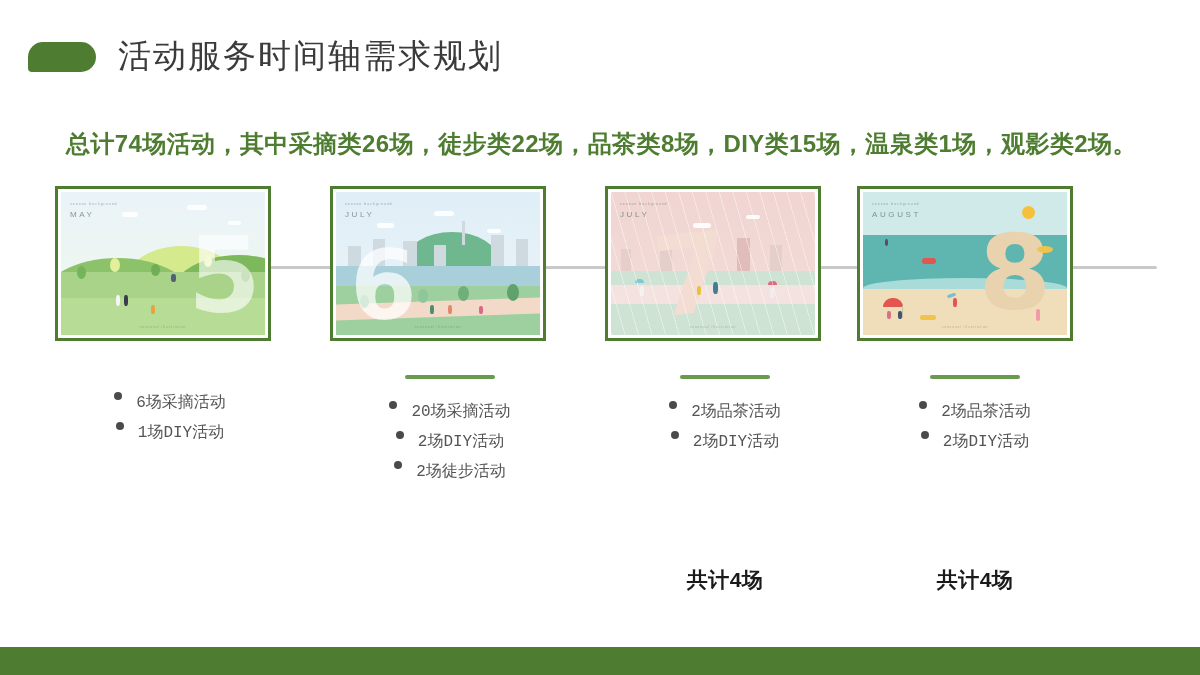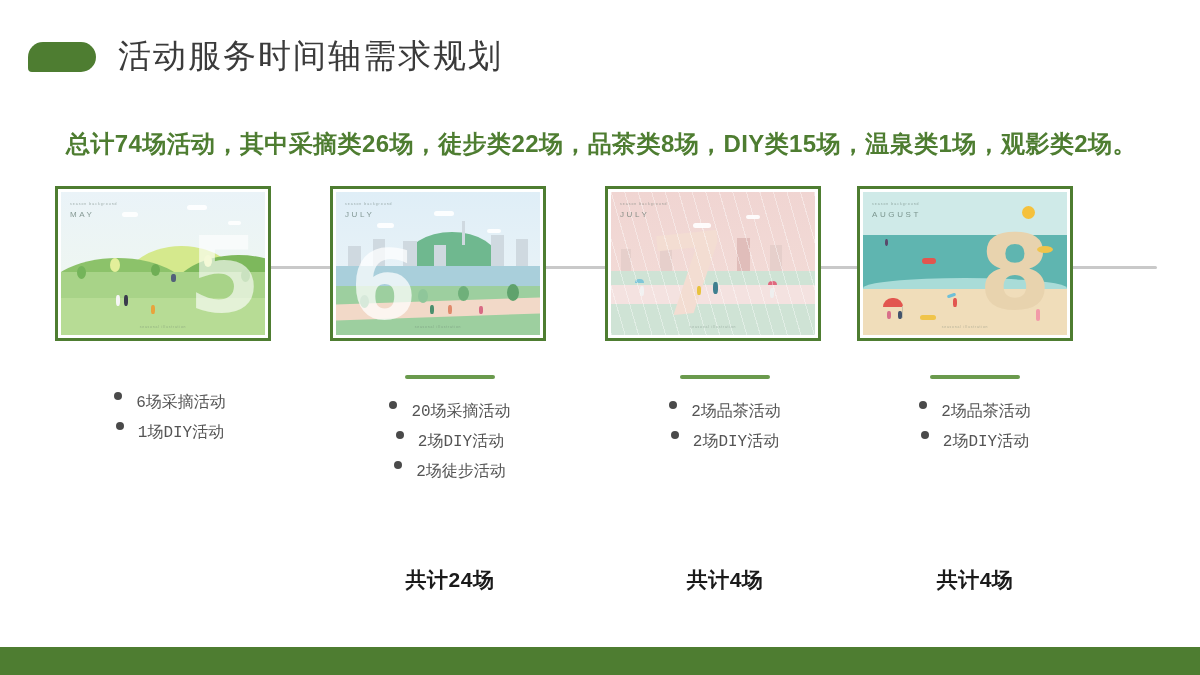--- a/index.html
+++ b/index.html
@@ -294,21 +294,20 @@
           </li>
         <li>
             <span class="bullet"></span>
             <span>2场DIY活动</span>
           </li>
         <li>
             <span class="bullet"></span>
             <span>2场徒步活动</span>
           </li>
       </ul>
-      <div class="col-total">共计24场</div>
     </div>
 
     <div class="col" id="col-2">
       <div class="col-head">
         <div class="col-rule"></div>
       </div>
       <ul class="col-list">
         <li>
             <span class="bullet"></span>
             <span>2场品茶活动</span>

